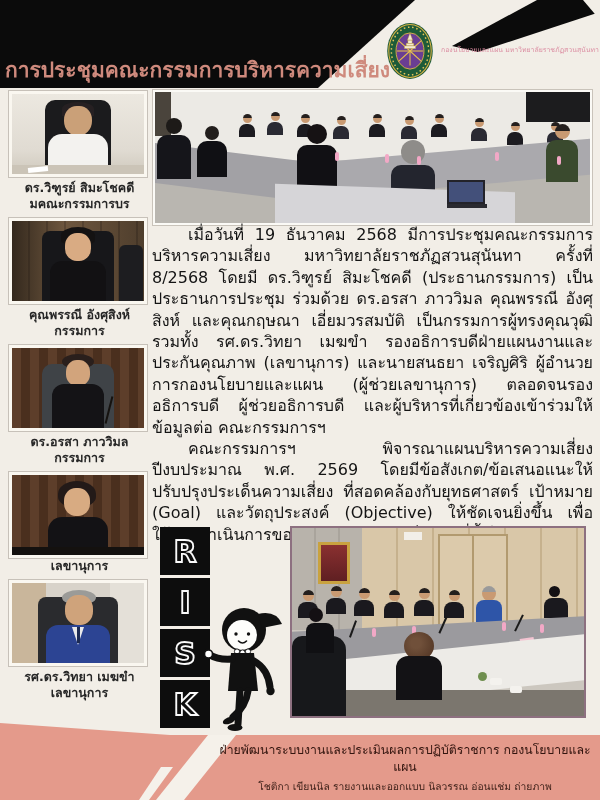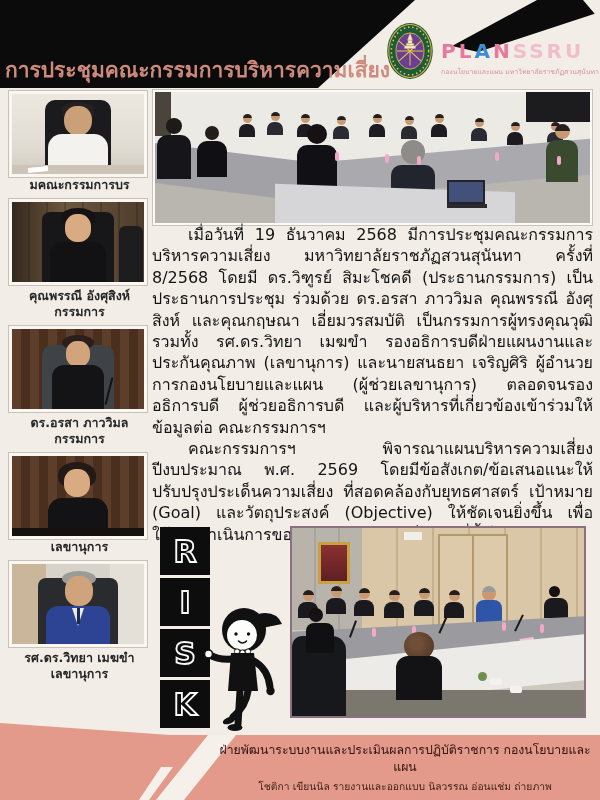--- a/index.html
+++ b/index.html
@@ -178,38 +178,36 @@
         <line x1="23" y1="28" x2="23" y2="42"></line>
       </g>
       <g fill="#f4ead0" stroke="#b38f2e" stroke-width="0.4">
         <polygon points="23,10.5 25.6,17.5 20.4,17.5"></polygon>
         <rect x="21" y="17.5" width="4" height="3"></rect>
         <rect x="19.3" y="20.5" width="7.4" height="2.6"></rect>
         <rect x="17.6" y="23.1" width="10.8" height="2.6"></rect>
       </g>
     </svg>
     <div class="brand">
-      <div class="brand-row">
-        <span class="bl-p">P</span><span class="bl-p">L</span><span class="bl-b">A</span><span class="bl-p">N</span><span class="bl-l">S</span><span class="bl-l">S</span><span class="bl-l">R</span><span class="bl-l">U</span>
-      </div>
       <div class="brand-sub">กองนโยบายและแผน มหาวิทยาลัยราชภัฏสวนสุนันทา</div>
     </div>
   </header>
 
   <aside class="sidebar">
 
     <div class="member-card">
       <div class="member-photo ph1">
         <div class="abs chairback"></div>
         <div class="abs hair"></div>
         <div class="abs head"></div>
         <div class="abs body"></div>
         <div class="abs desk"></div>
         <div class="abs paper"></div>
       </div>
+      <div class="member-name">ดร.วิฑูรย์ สิมะโชคดี</div>
       <div class="member-role">มคณะกรรมการบร</div>
     </div>
 
     <div class="member-card">
       <div class="member-photo ph2">
         <div class="abs shade"></div>
         <div class="abs chairback"></div>
         <div class="abs chair2"></div>
         <div class="abs hair"></div>
         <div class="abs head"></div>

